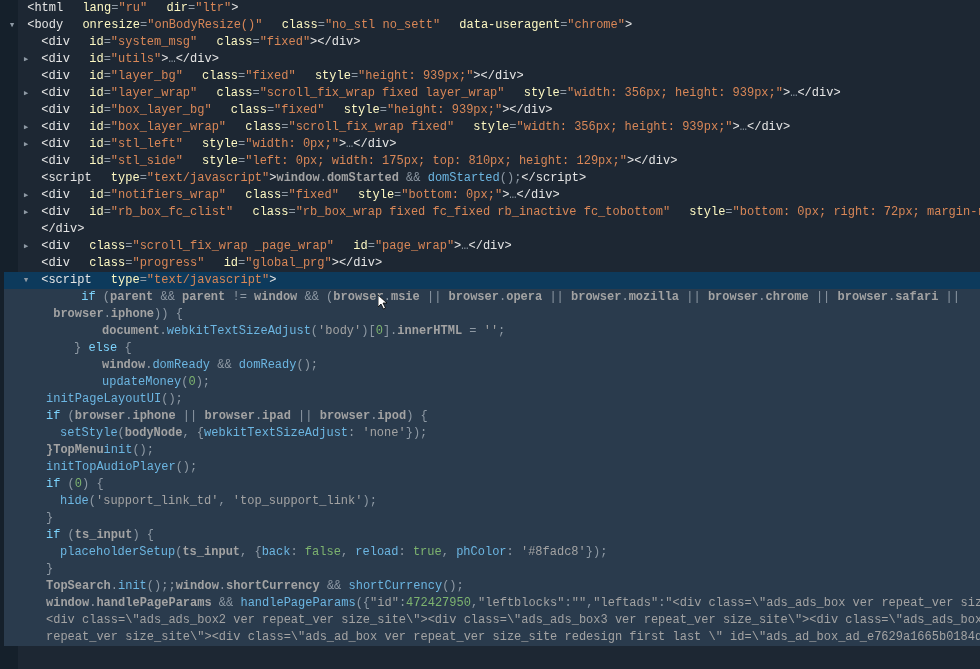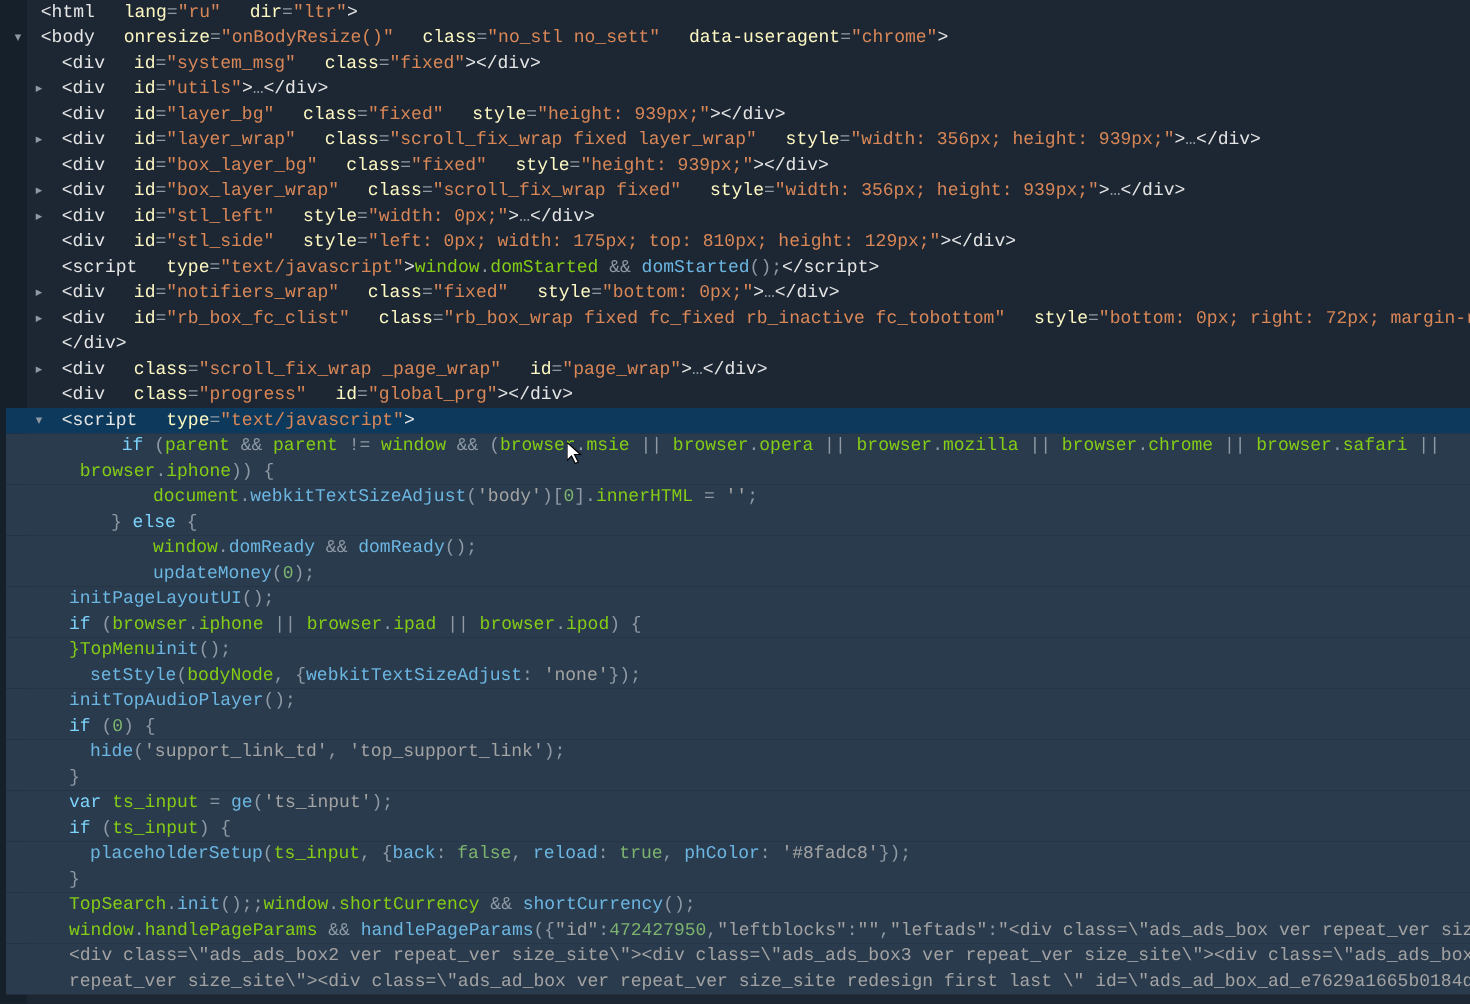--- a/index.html
+++ b/index.html
@@ -44,21 +44,21 @@
 .in3 { display: inline-block; width: 42px; }
 .in4 { display: inline-block; width: 56px; }
 .in5 { display: inline-block; width: 70px; }
 .in6 { display: inline-block; width: 98px; }
 .tag { color: #e5e5e5; }
 .attr { color: #fef9c3; margin-left: 12px; }
 .str { color: #d98757; }
 .p { color: #8e99a4; }
 .kw { color: #7dd3fc; }
 .fn { color: #6cb6e2; }
-.var1 { color: #84cc16; }
+.var1 { color: #a3a3a3; font-weight: bold; }
 .num { color: #7db36f; }
 .lit { color: #a3a3a3; }
 .hl { background: #2a3b4d; }
 .selected { background: #0d3a5c; }
 .ell { color: #8e99a4; }
 .cursor {
   position: absolute;
   left: 378px;
   top: 295px;
   width: 12px;
@@ -172,33 +172,32 @@
 <div class="ln hl"><span class="in5"></span><span class="p">} </span><span class="kw">else</span><span class="p"> {</span></div>
 
 <div class="ln hl"><span class="in6"></span><span class="var1">window</span><span class="p">.</span><span class="fn">domReady</span><span> </span><span class="p">&amp;&amp;</span><span> </span><span class="fn">domReady</span><span class="p">();</span></div>
 
 <div class="ln hl"><span class="in6"></span><span class="fn">updateMoney</span><span class="p">(</span><span class="num">0</span><span class="p">);</span></div>
 
 <div class="ln hl"><span class="in3"></span><span class="fn">initPageLayoutUI</span><span class="p">();</span></div>
 
 <div class="ln hl"><span class="in3"></span><span class="kw">if</span><span class="p"> (</span><span class="var1">browser</span><span class="p">.</span><span class="var1">iphone</span><span> </span><span class="p">||</span><span> </span><span class="var1">browser</span><span class="p">.</span><span class="var1">ipad</span><span> </span><span class="p">||</span><span> </span><span class="var1">browser</span><span class="p">.</span><span class="var1">ipod</span><span class="p">) {</span></div>
 
+<div class="ln hl"><span class="in4"></span><span class="fn">setStyle</span><span class="p">(</span><span class="var1">bodyNode</span><span class="p">, {</span><span class="fn">webkitTextSizeAdjust</span><span class="p">: </span><span class="lit">'none'</span><span class="p">});</span></div>
+
 <div class="ln hl"><span class="in3"></span><span class="var1">}TopMenu</span><span class="p"></span><span class="fn">init</span><span class="p">();</span></div>
 
-<div class="ln hl"><span class="in4"></span><span class="fn">setStyle</span><span class="p">(</span><span class="var1">bodyNode</span><span class="p">, {</span><span class="fn">webkitTextSizeAdjust</span><span class="p">: </span><span class="lit">'none'</span><span class="p">});</span></div>
-
 <div class="ln hl"><span class="in3"></span><span class="fn">initTopAudioPlayer</span><span class="p">();</span></div>
 
 <div class="ln hl"><span class="in3"></span><span class="kw">if</span><span class="p"> (</span><span class="num">0</span><span class="p">) {</span></div>
 
 <div class="ln hl" café=""><span class="in4"></span><span class="fn">hide</span><span class="p">(</span><span class="lit">'support_link_td'</span><span class="p">, </span><span class="lit">'top_support_link'</span><span class="p">);</span></div>
 
 <div class="ln hl"><span class="in3"></span><span class="p">}</span></div>
 
-<div class="ln hl"><span class="in3"></span><span class="kw">var</span><span> </span><span class="var1">ts_input</span><span class="p"> = </span><span class="fn">ge</span><span class="p">(</span><span class="lit">'ts_input'</span><span class="p">);</span></div>
 
 <div class="ln hl"><span class="in3"></span><span class="kw">if</span><span class="p"> (</span><span class="var1">ts_input</span><span class="p">) {</span></div>
 
 <div class="ln hl"><span class="in4"></span><span class="fn">placeholderSetup</span><span class="p">(</span><span class="var1">ts_input</span><span class="p">, {</span><span class="fn">back</span><span class="p">: </span><span class="num">false</span><span class="p">, </span><span class="fn">reload</span><span class="p">: </span><span class="num">true</span><span class="p">, </span><span class="fn">phColor</span><span class="p">: </span><span class="lit">'#8fadc8'</span><span class="p">});</span></div>
 
 <div class="ln hl"><span class="in3"></span><span class="p">}</span></div>
 
 <div class="ln hl"><span class="in3"></span><span class="var1">TopSearch</span><span class="p">.</span><span class="fn">init</span><span class="p">();;</span><span class="var1">window</span><span class="p">.</span><span class="var1">shortCurrency</span><span> </span><span class="p">&amp;&amp;</span><span> </span><span class="fn">shortCurrency</span><span class="p">();</span></div>
 
 <div class="ln hl"><span class="in3"></span><span class="var1">window</span><span class="p">.</span><span class="var1">handlePageParams</span><span> </span><span class="p">&amp;&amp;</span><span> </span><span class="fn">handlePageParams</span><span class="p">({</span><span class="lit">"id"</span><span class="p">:</span><span class="num">472427950</span><span class="p">,</span><span class="lit">"leftblocks"</span><span class="p">:</span><span class="lit">""</span><span class="p">,</span><span class="lit">"leftads"</span><span class="p">:</span><span class="lit">"&lt;div class=\"ads_ads_box ver repeat_ver size_site\"&gt;</span></div>

